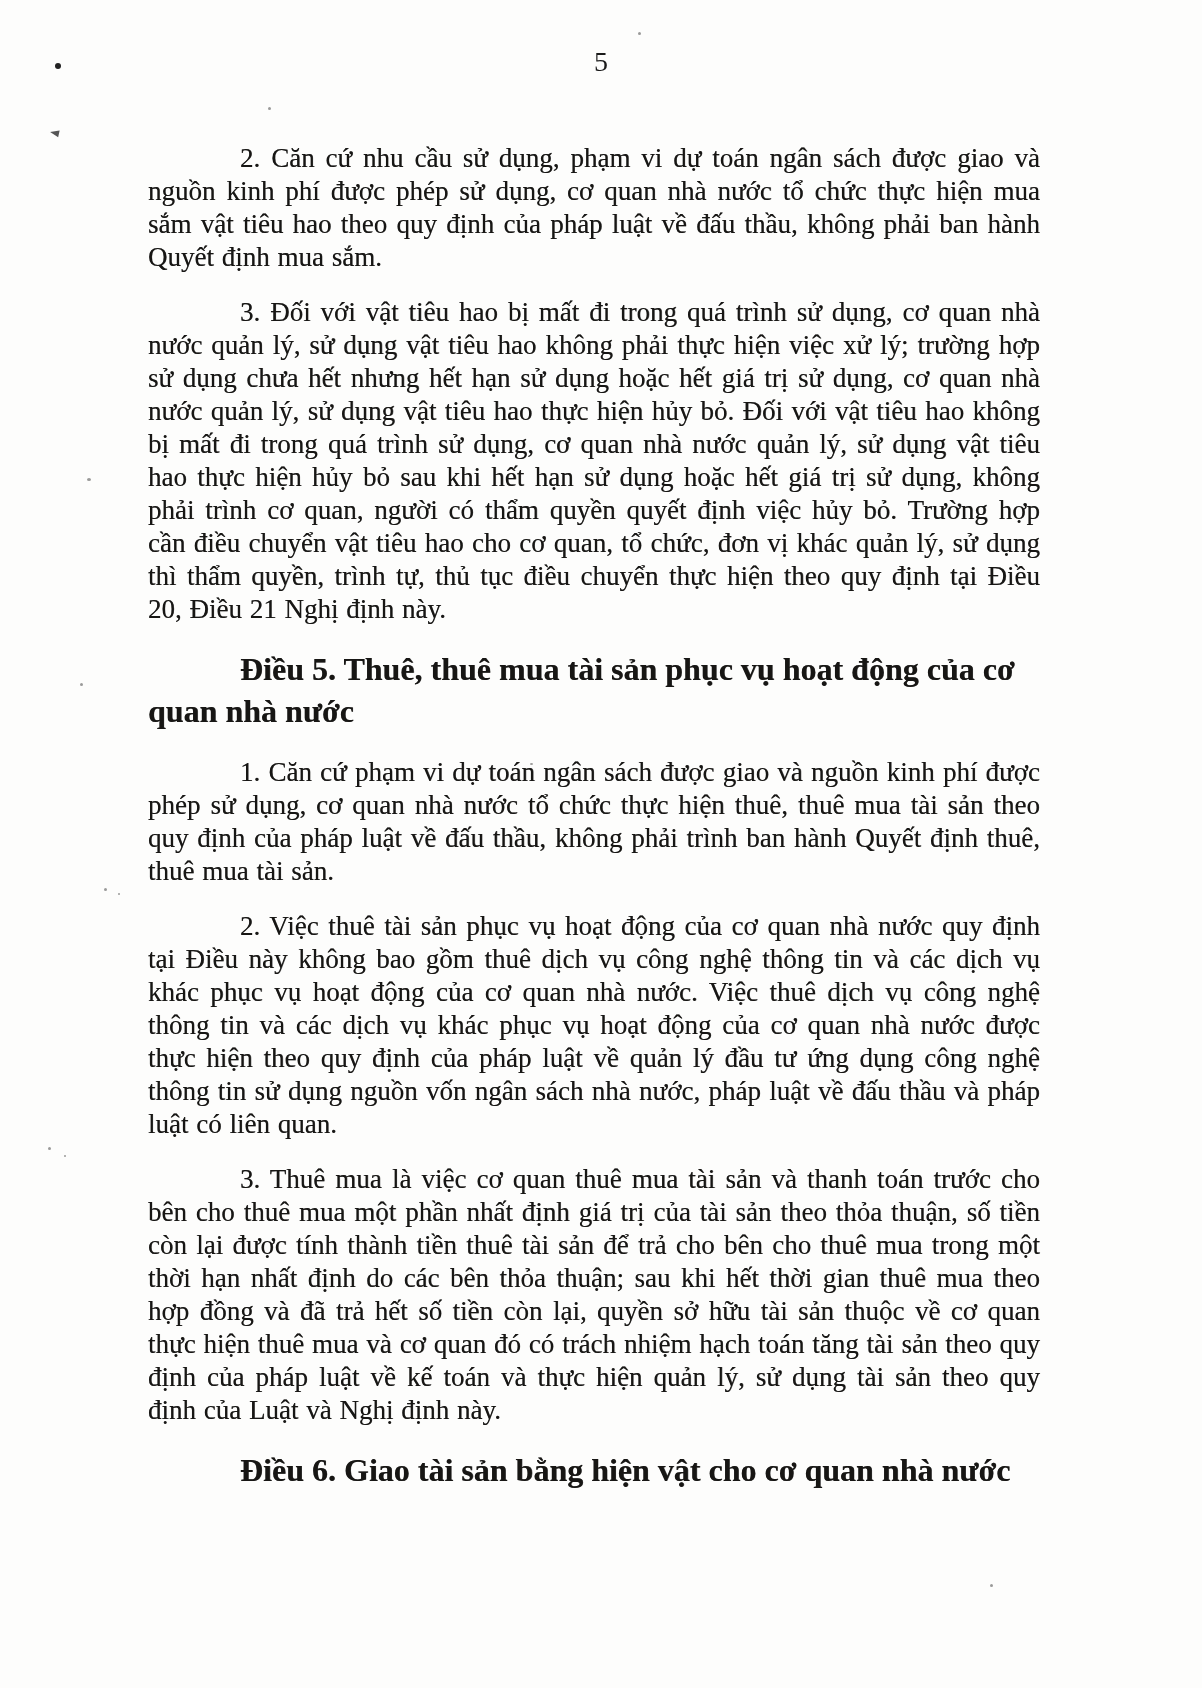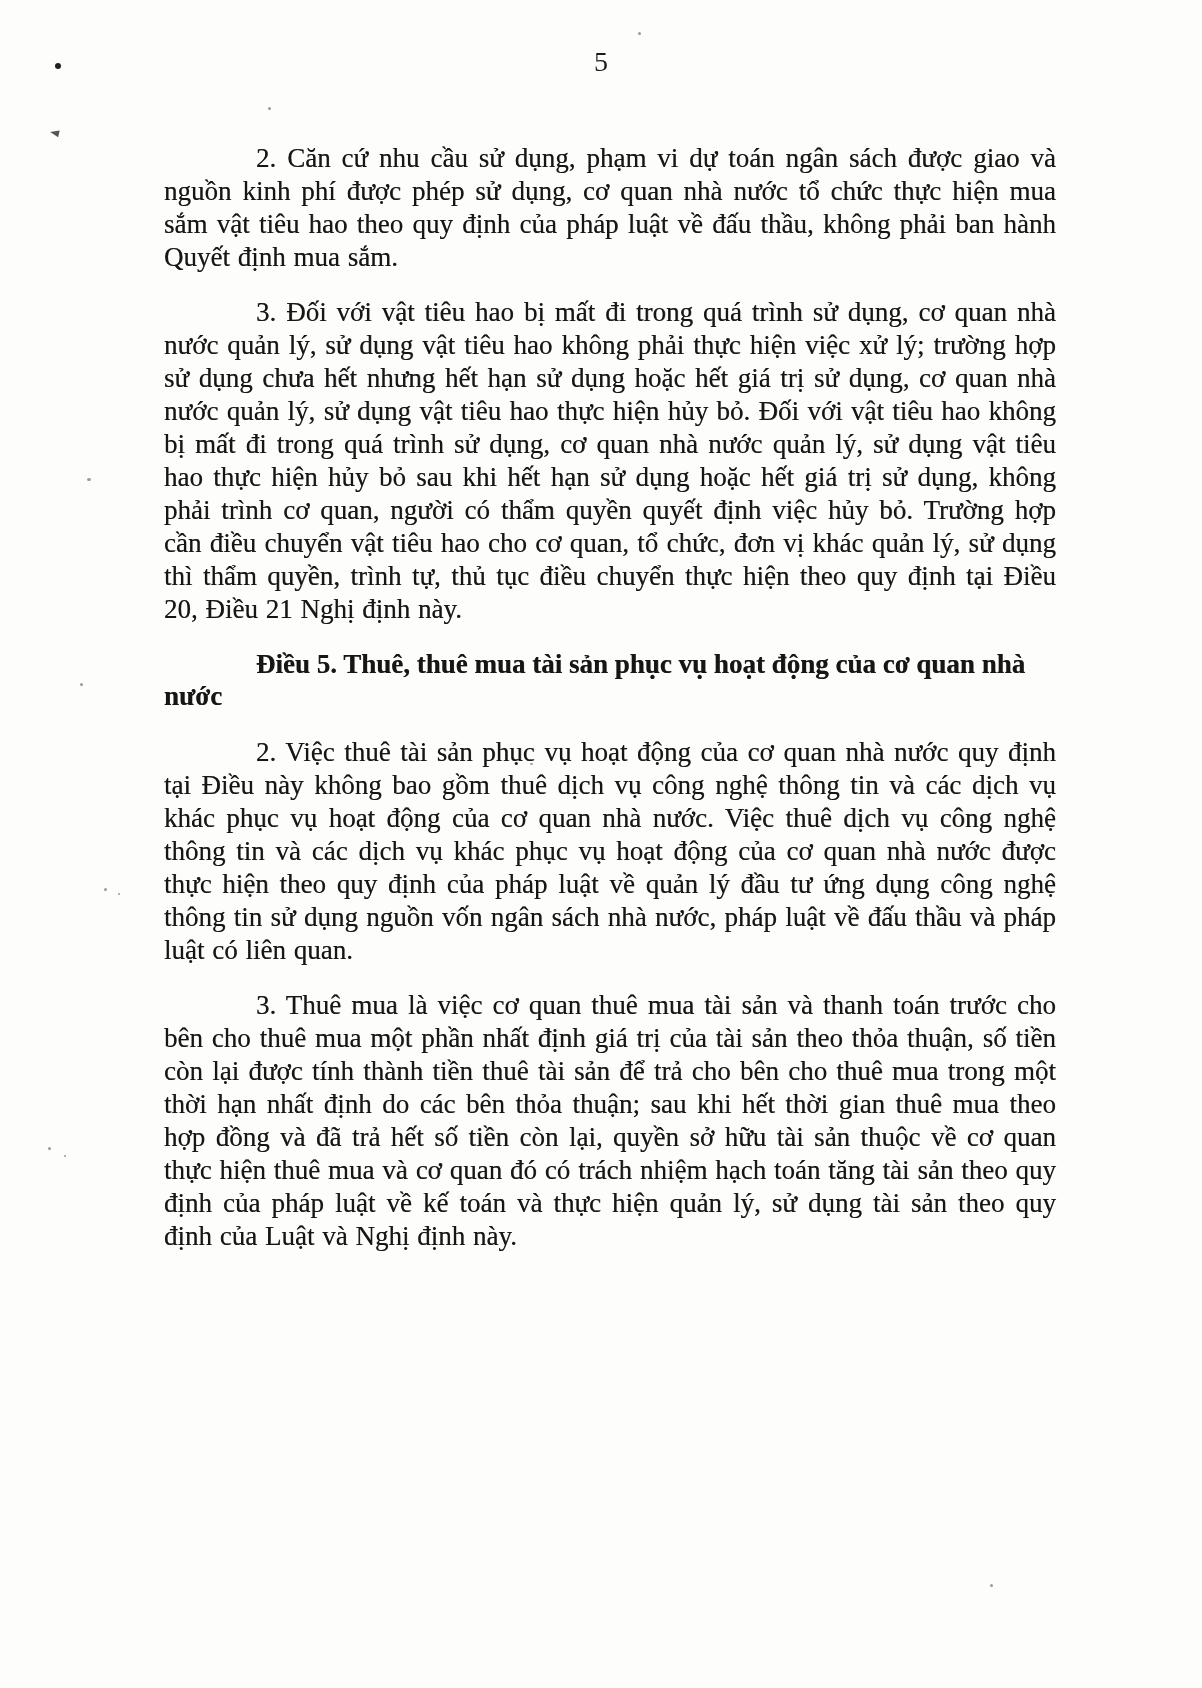--- a/index.html
+++ b/index.html
@@ -21,36 +21,36 @@
     top: 46px;
     left: 0;
     width: 100%;
     text-align: center;
     font-size: 28px;
     color: #1a1a1a;
   }
   .content {
     position: absolute;
     top: 142px;
-    left: 164px;
+    left: 148px;
     width: 892px;
   }
   .para {
     margin: 0 0 22px 0;
     font-size: 27px;
     line-height: 33px;
     text-align: justify;
     text-indent: 92px;
     text-shadow: 0.3px 0.3px 0.4px rgba(10,10,10,0.55);
     word-spacing: 1px;
   }
   .heading {
     margin: 8px 0 24px 0;
-    font-size: 27px;
-    line-height: 32px;
+    font-size: 32px;
+    line-height: 42px;
     font-weight: bold;
     text-indent: 92px;
     text-shadow: 0.3px 0.3px 0.4px rgba(10,10,10,0.6);
   }
   
   .speck {
     position: absolute;
     background: #222;
     border-radius: 50%;
   }
@@ -74,25 +74,27 @@
   <div class="page-number">5</div>
 
   <div class="content">
 
     <p class="para">2. Căn cứ nhu cầu sử dụng, phạm vi dự toán ngân sách được giao và nguồn kinh phí được phép sử dụng, cơ quan nhà nước tổ chức thực hiện mua sắm vật tiêu hao theo quy định của pháp luật về đấu thầu, không phải ban hành Quyết định mua sắm.</p>
 
     <p class="para">3. Đối với vật tiêu hao bị mất đi trong quá trình sử dụng, cơ quan nhà nước quản lý, sử dụng vật tiêu hao không phải thực hiện việc xử lý; trường hợp sử dụng chưa hết nhưng hết hạn sử dụng hoặc hết giá trị sử dụng, cơ quan nhà nước quản lý, sử dụng vật tiêu hao thực hiện hủy bỏ. Đối với vật tiêu hao không bị mất đi trong quá trình sử dụng, cơ quan nhà nước quản lý, sử dụng vật tiêu hao thực hiện hủy bỏ sau khi hết hạn sử dụng hoặc hết giá trị sử dụng, không phải trình cơ quan, người có thẩm quyền quyết định việc hủy bỏ. Trường hợp cần điều chuyển vật tiêu hao cho cơ quan, tổ chức, đơn vị khác quản lý, sử dụng thì thẩm quyền, trình tự, thủ tục điều chuyển thực hiện theo quy định tại Điều 20, Điều 21 Nghị định này.</p>
 
     <p class="heading">Điều 5. Thuê, thuê mua tài sản phục vụ hoạt động của cơ quan nhà nước</p>
 
+    <p class="para">1. Căn cứ phạm vi dự toán ngân sách được giao và nguồn kinh phí được phép sử dụng, cơ quan nhà nước tổ chức thực hiện thuê, thuê mua tài sản theo quy định của pháp luật về đấu thầu, không phải trình ban hành Quyết định thuê, thuê mua tài sản.</p>
 
     <p class="para">2. Việc thuê tài sản phục vụ hoạt động của cơ quan nhà nước quy định tại Điều này không bao gồm thuê dịch vụ công nghệ thông tin và các dịch vụ khác phục vụ hoạt động của cơ quan nhà nước. Việc thuê dịch vụ công nghệ thông tin và các dịch vụ khác phục vụ hoạt động của cơ quan nhà nước được thực hiện theo quy định của pháp luật về quản lý đầu tư ứng dụng công nghệ thông tin sử dụng nguồn vốn ngân sách nhà nước, pháp luật về đấu thầu và pháp luật có liên quan.</p>
 
     <p class="para">3. Thuê mua là việc cơ quan thuê mua tài sản và thanh toán trước cho bên cho thuê mua một phần nhất định giá trị của tài sản theo thỏa thuận, số tiền còn lại được tính thành tiền thuê tài sản để trả cho bên cho thuê mua trong một thời hạn nhất định do các bên thỏa thuận; sau khi hết thời gian thuê mua theo hợp đồng và đã trả hết số tiền còn lại, quyền sở hữu tài sản thuộc về cơ quan thực hiện thuê mua và cơ quan đó có trách nhiệm hạch toán tăng tài sản theo quy định của pháp luật về kế toán và thực hiện quản lý, sử dụng tài sản theo quy định của Luật và Nghị định này.</p>
 
+    <p class="heading">Điều 6. Giao tài sản bằng hiện vật cho cơ quan nhà nước</p>
 
 
   </div>
 
   <span class="speck" style="left:55px;top:63px;width:6px;height:6px;"></span>
   <span class="mark-arrow" style="left:50px;top:128px;"></span>
   <span class="speck faint" style="left:638px;top:32px;width:3px;height:3px;"></span>
   <span class="speck faint" style="left:268px;top:107px;width:3px;height:3px;"></span>
   <span class="speck faint" style="left:87px;top:478px;width:4px;height:3px;"></span>
   <span class="speck faint" style="left:104px;top:888px;width:3px;height:3px;"></span>

